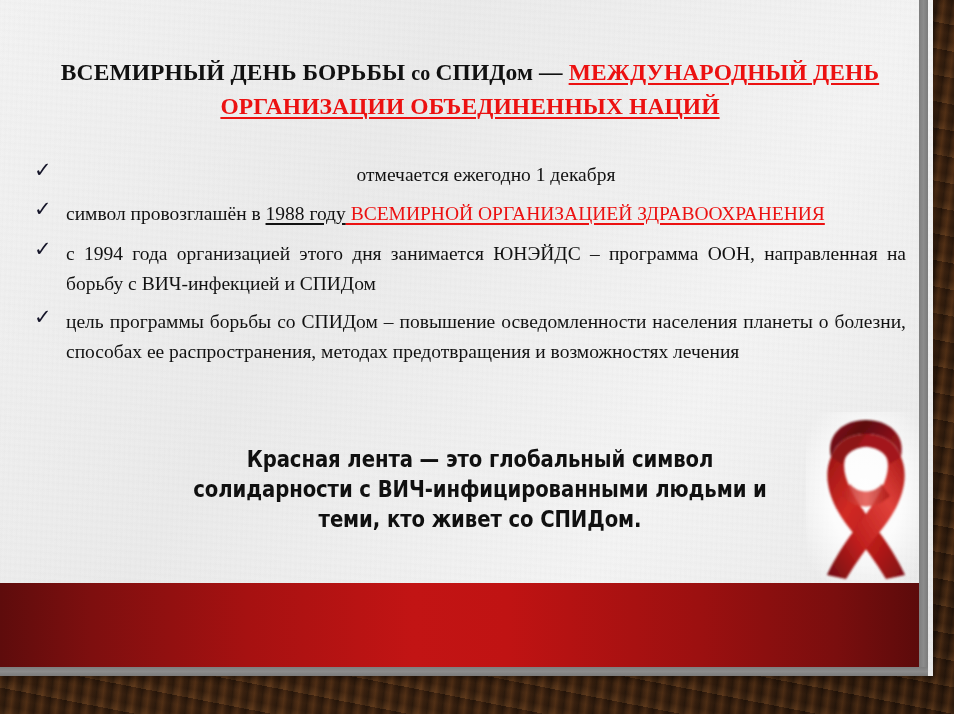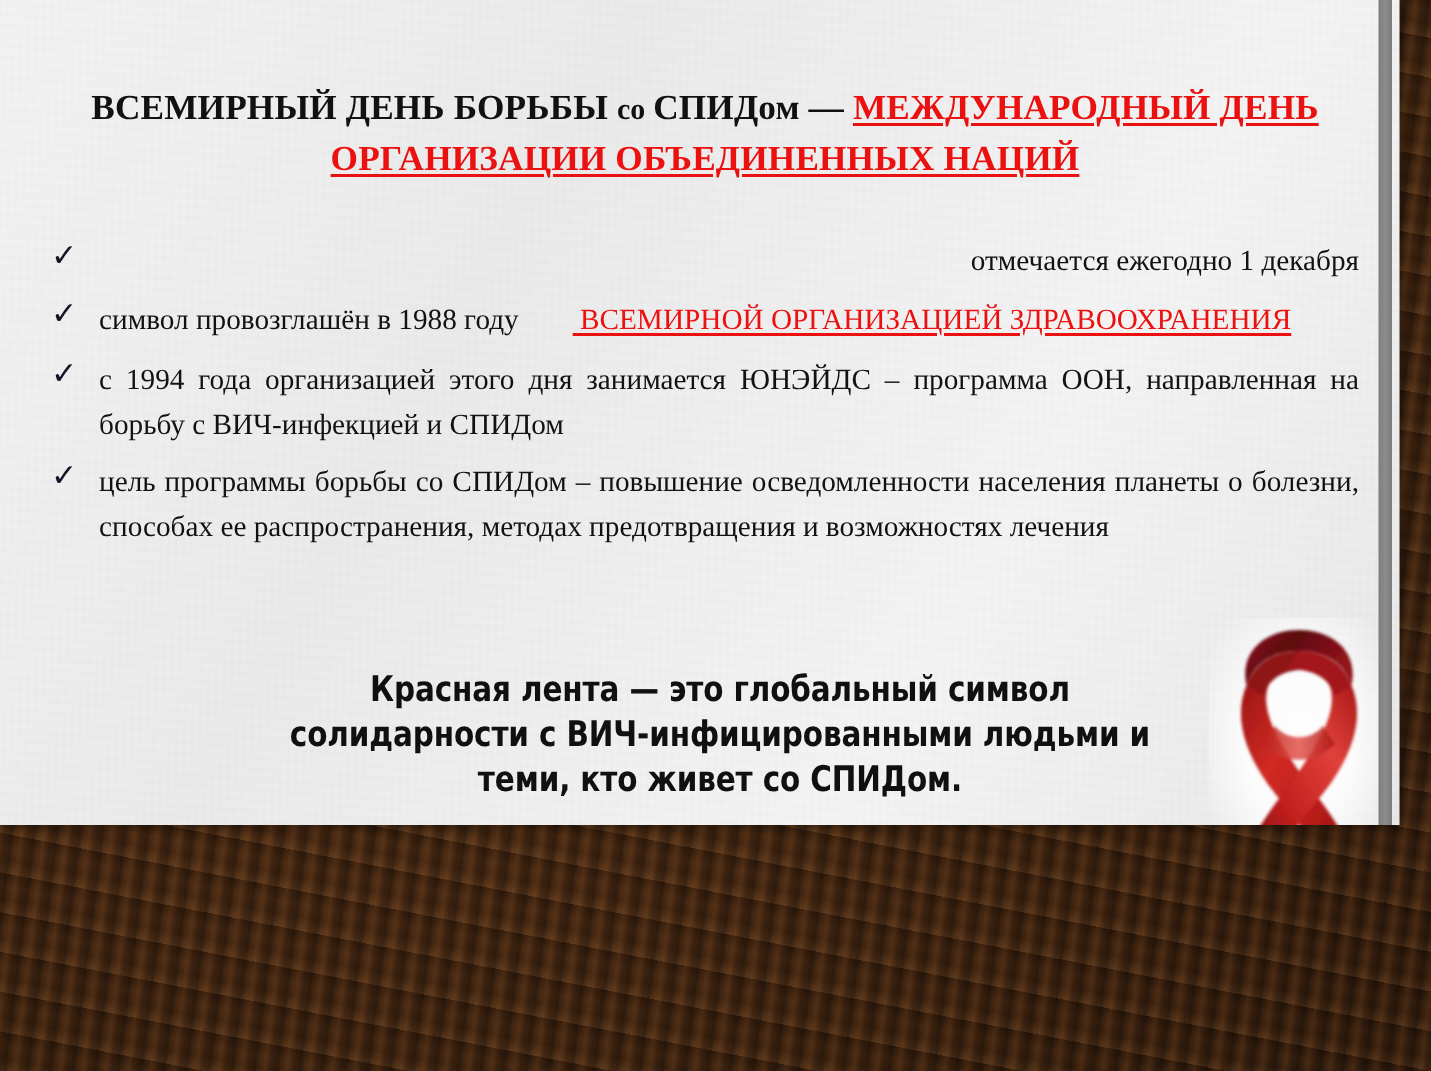--- a/index.html
+++ b/index.html
@@ -20,21 +20,21 @@
         rgba(40,22,10,.4) 11px, rgba(0,0,0,.3) 15px),
       repeating-linear-gradient(11deg,
         rgba(160,105,55,.30) 0px, rgba(70,40,18,.30) 9px,
         rgba(110,65,30,.22) 17px, rgba(35,18,8,.35) 26px),
       radial-gradient(ellipse at 30% 20%, #7a4a22 0%, #4a2b14 45%, #28170b 100%);
   }
 
   
   #slide {
     position:absolute; left:0; top:0;
-    width:933px; height:550px;
+    width:933px; height:676px;
     background:
       repeating-linear-gradient(92deg, rgba(0,0,0,.010) 0px, rgba(255,255,255,.012) 2px, rgba(0,0,0,.008) 5px),
       repeating-linear-gradient(4deg, rgba(0,0,0,.012) 0px, rgba(255,255,255,.02) 3px, rgba(0,0,0,.006) 7px),
       linear-gradient(120deg,#f3f3f3 0%, #ebebeb 35%, #f4f4f4 70%, #e8e8e8 100%);
     box-shadow: 2px 2px 6px rgba(0,0,0,.35);
     overflow:hidden;
   }
 
   
   #rail-right {
@@ -79,23 +79,23 @@
   .bullet .tick {
     position:absolute; left:8px; top:-2px;
     font-size:21px; font-weight:bold; color:#141428;
     font-family:"DejaVu Sans", sans-serif;
   }
   .bullet .txt {
     display:block;
     text-align:justify;
     line-height:30px;
   }
-  .bullet.noj .txt { text-align:right; }
-  .u-black { text-decoration-thickness:1.5px; text-underline-offset:3px; }
-  .u-red   { color:#ec1111; text-decoration:underline; text-decoration-thickness:1.6px; text-underline-offset:3px;margin-left:36px; }
+  .bullet.noj .txt { text-align:center; }
+  .u-black { text-decoration:underline; text-decoration-thickness:1.5px; text-underline-offset:3px; }
+  .u-red   { color:#ec1111; text-decoration:underline; text-decoration-thickness:1.6px; text-underline-offset:3px; }
 
   
   #b1 { margin-bottom:9px; }
   #b2 { margin-bottom:10px; }
   #b3 { margin-bottom:8px; }
 
   
   #caption {
     position:absolute; left:150px; top:444px; width:660px;
     font-family:"DejaVu Sans Condensed","Liberation Sans", sans-serif;

